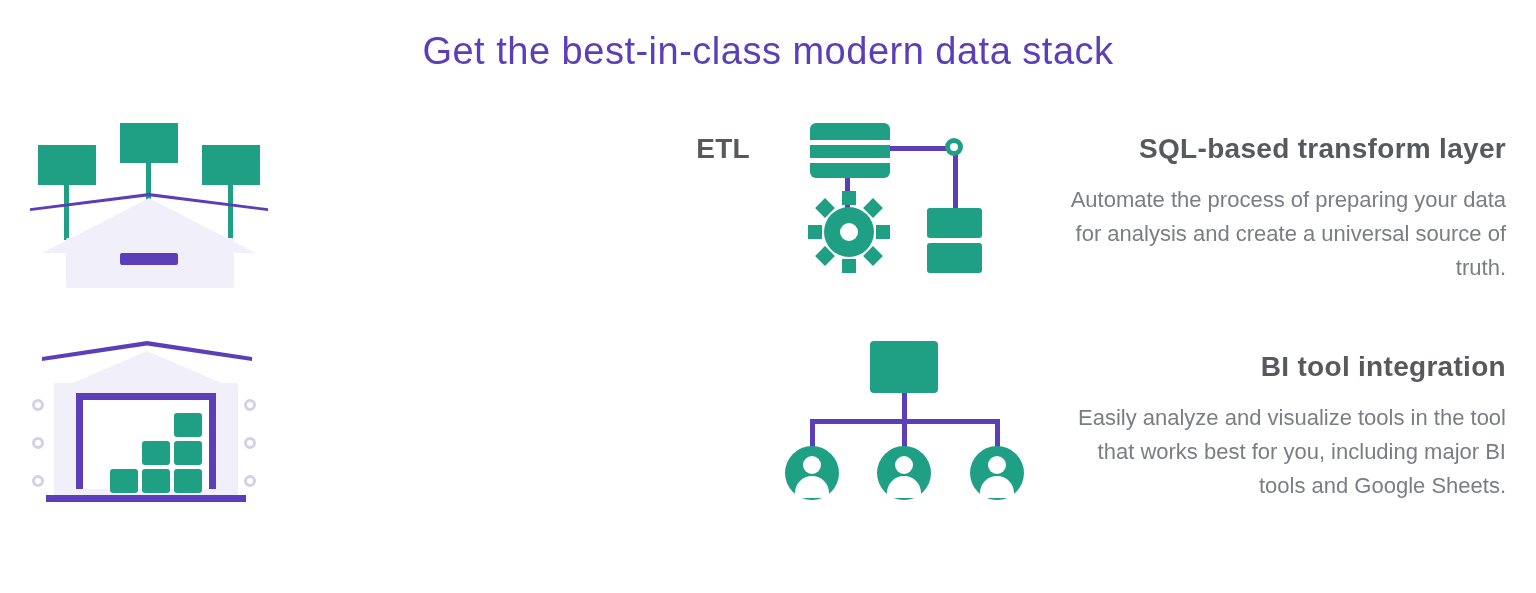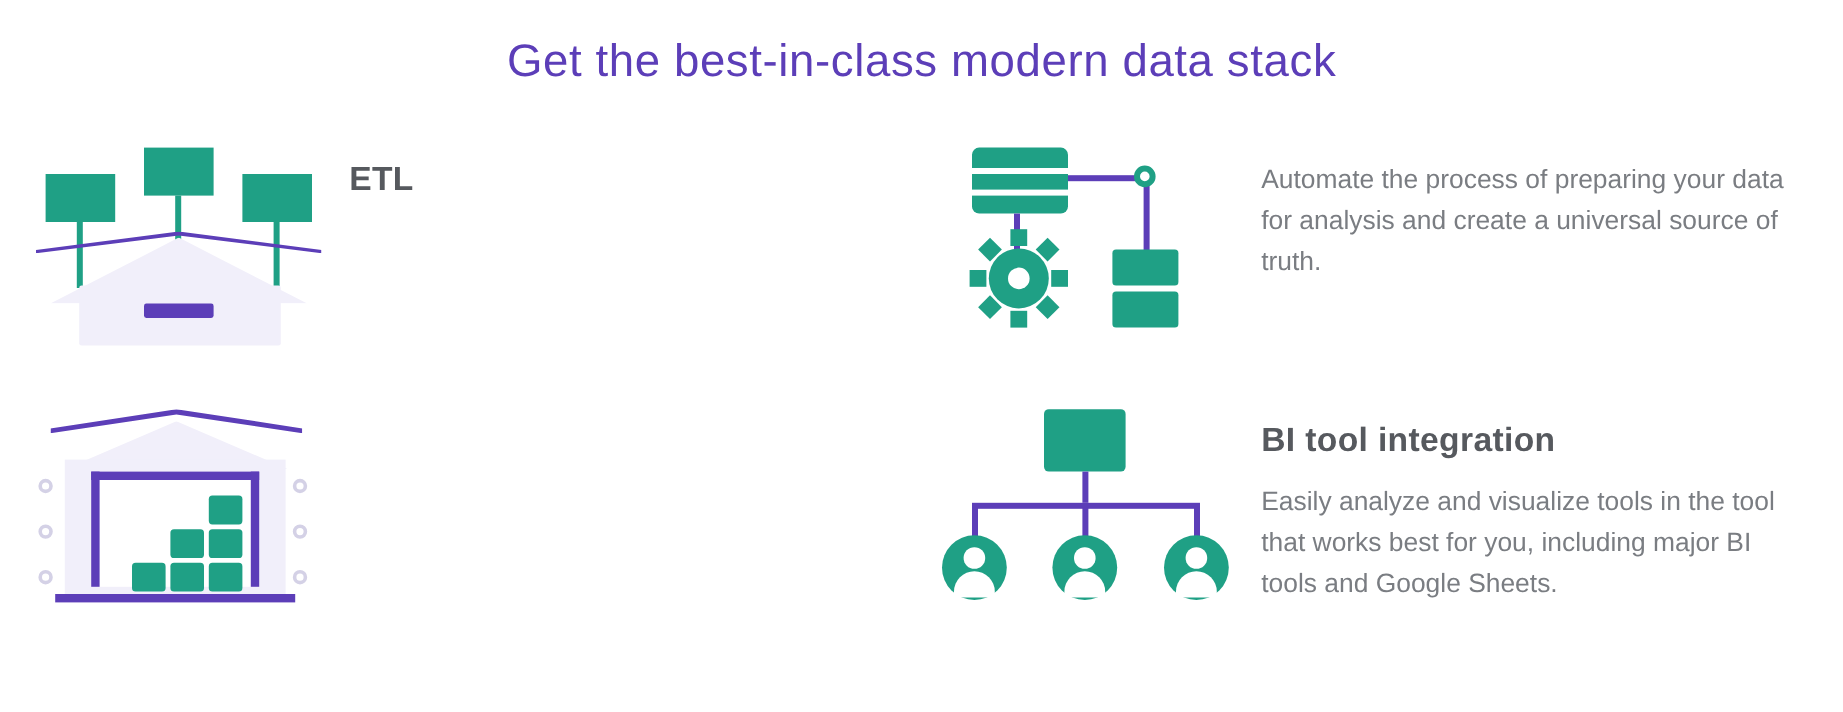--- a/index.html
+++ b/index.html
@@ -43,20 +43,21 @@
   }
   .iconbox{
     flex:0 0 225px;
     width:225px;
     height:170px;
     position:relative;
   }
   .cell .copy{
     flex:1;
     padding-top:10px;
+    text-align:right;
   }
   .feat-title{
     color:var(--text-head);
     font-size:28px;
     font-weight:700;
     margin:0 0 18px 0;
     letter-spacing:.3px;
   }
   .feat-body{
     color:var(--text-body);
@@ -232,20 +233,21 @@
           <span class="tooth" style="left:66px;top:32px;"></span>
           <span class="tooth" style="left:8px;top:8px;transform:rotate(45deg);"></span>
           <span class="tooth" style="left:56px;top:8px;transform:rotate(45deg);"></span>
           <span class="tooth" style="left:8px;top:56px;transform:rotate(45deg);"></span>
           <span class="tooth" style="left:56px;top:56px;transform:rotate(45deg);"></span>
         </span>
         <span class="block b1"></span>
           <span class="block b2"></span>
       </div>
       <div class="copy">
+        <h2 class="feat-title">SQL-based transform layer</h2>
         <p class="feat-body">Automate the process of preparing your data for analysis and create a universal source of truth.</p>
       </div>
     </div>
 
     <div class="cell">
       <div class="iconbox wh">
         <span class="roofTri"></span>
         <span class="back"></span>
         <span class="roof"></span>
         <span class="opening"></span>

